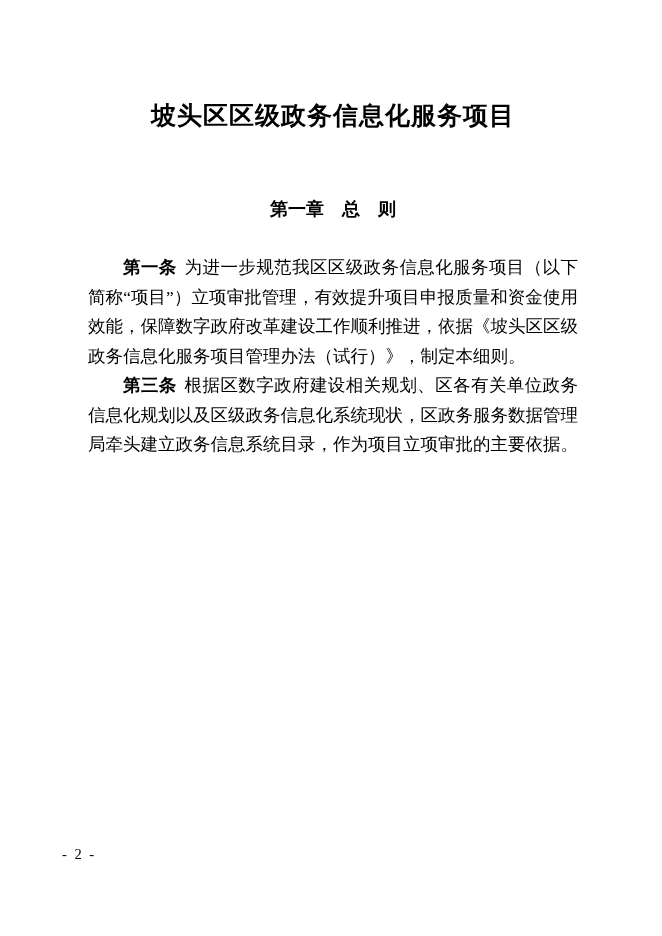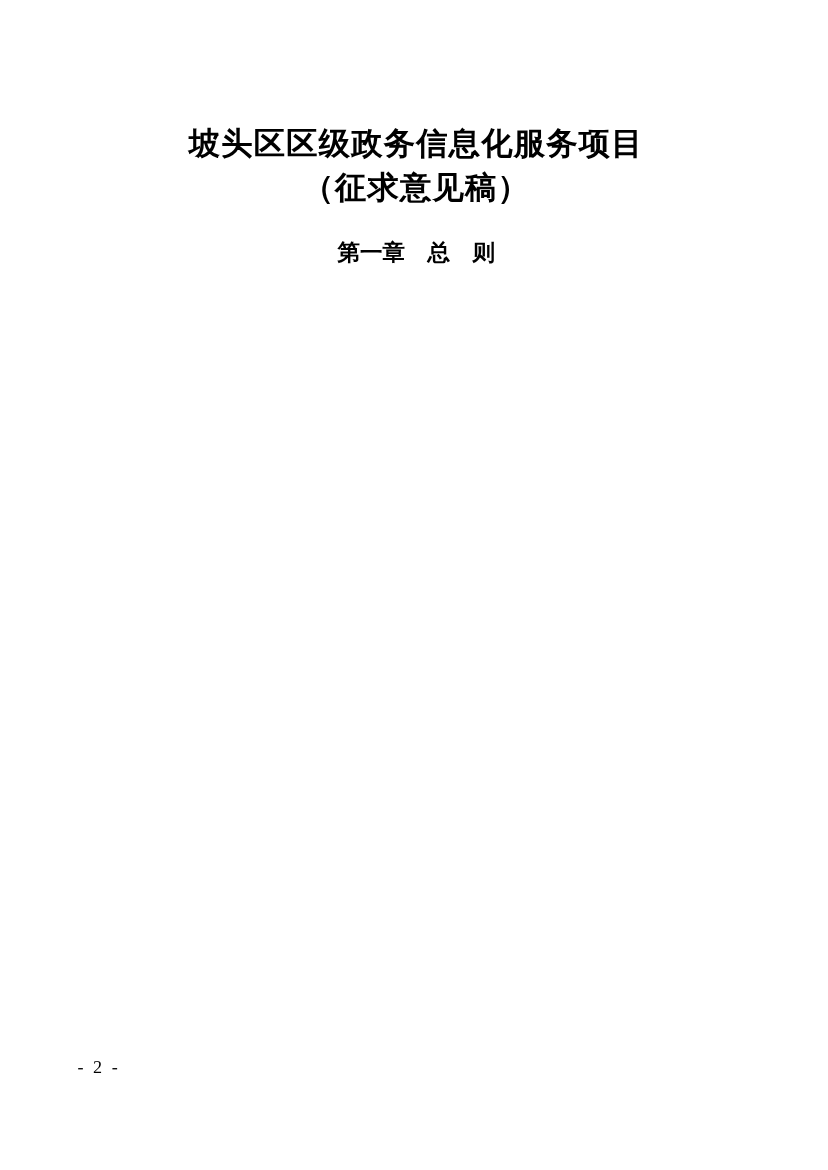--- a/index.html
+++ b/index.html
@@ -23,21 +23,21 @@
   }
   .doc-title {
     text-align: center;
     font-family: "Liberation Sans", sans-serif;
     font-weight: bold;
     font-size: 25px;
     line-height: 35px;
     letter-spacing: 1px;
   }
   .chapter-heading {
-    margin-top: 22px;
+    margin-top: 64px;
     text-align: center;
     font-family: "Liberation Sans", sans-serif;
     font-weight: bold;
     font-size: 18px;
     line-height: 24px;
   }
   .body-text {
     margin-top: 32px;
     font-size: 17.5px;
     line-height: 29.5px;
@@ -61,23 +61,28 @@
     letter-spacing: 2px;
   }
 </style>
 </head>
 <body>
 
 <div class="page">
 
   <div class="doc-title">
     <div>坡头区区级政务信息化服务项目</div>
-    <div>（征求意见稿）</div>
   </div>
 
   <div class="chapter-heading">第一章　总　则</div>
 
   <div class="body-text">
+    <p class="para">
+      <span class="para-lead">第一条</span><span>为进一步规范我区区级政务信息化服务项目（以下简称“项目”）立项审批管理，有效提升项目申报质量和资金使用效能，保障数字政府改革建设工作顺利推进，依据《坡头区区级政务信息化服务项目管理办法（试行）》，制定本细则。</span>
+    </p>
+    <p class="para">
+      <span class="para-lead">第三条</span><span>根据区数字政府建设相关规划、区各有关单位政务信息化规划以及区级政务信息化系统现状，区政务服务数据管理局牵头建立政务信息系统目录，作为项目立项审批的主要依据。</span>
+    </p>
   </div>
 
 </div>
 
 <div class="page-number">- 2 -</div>
 
 </body></html>

